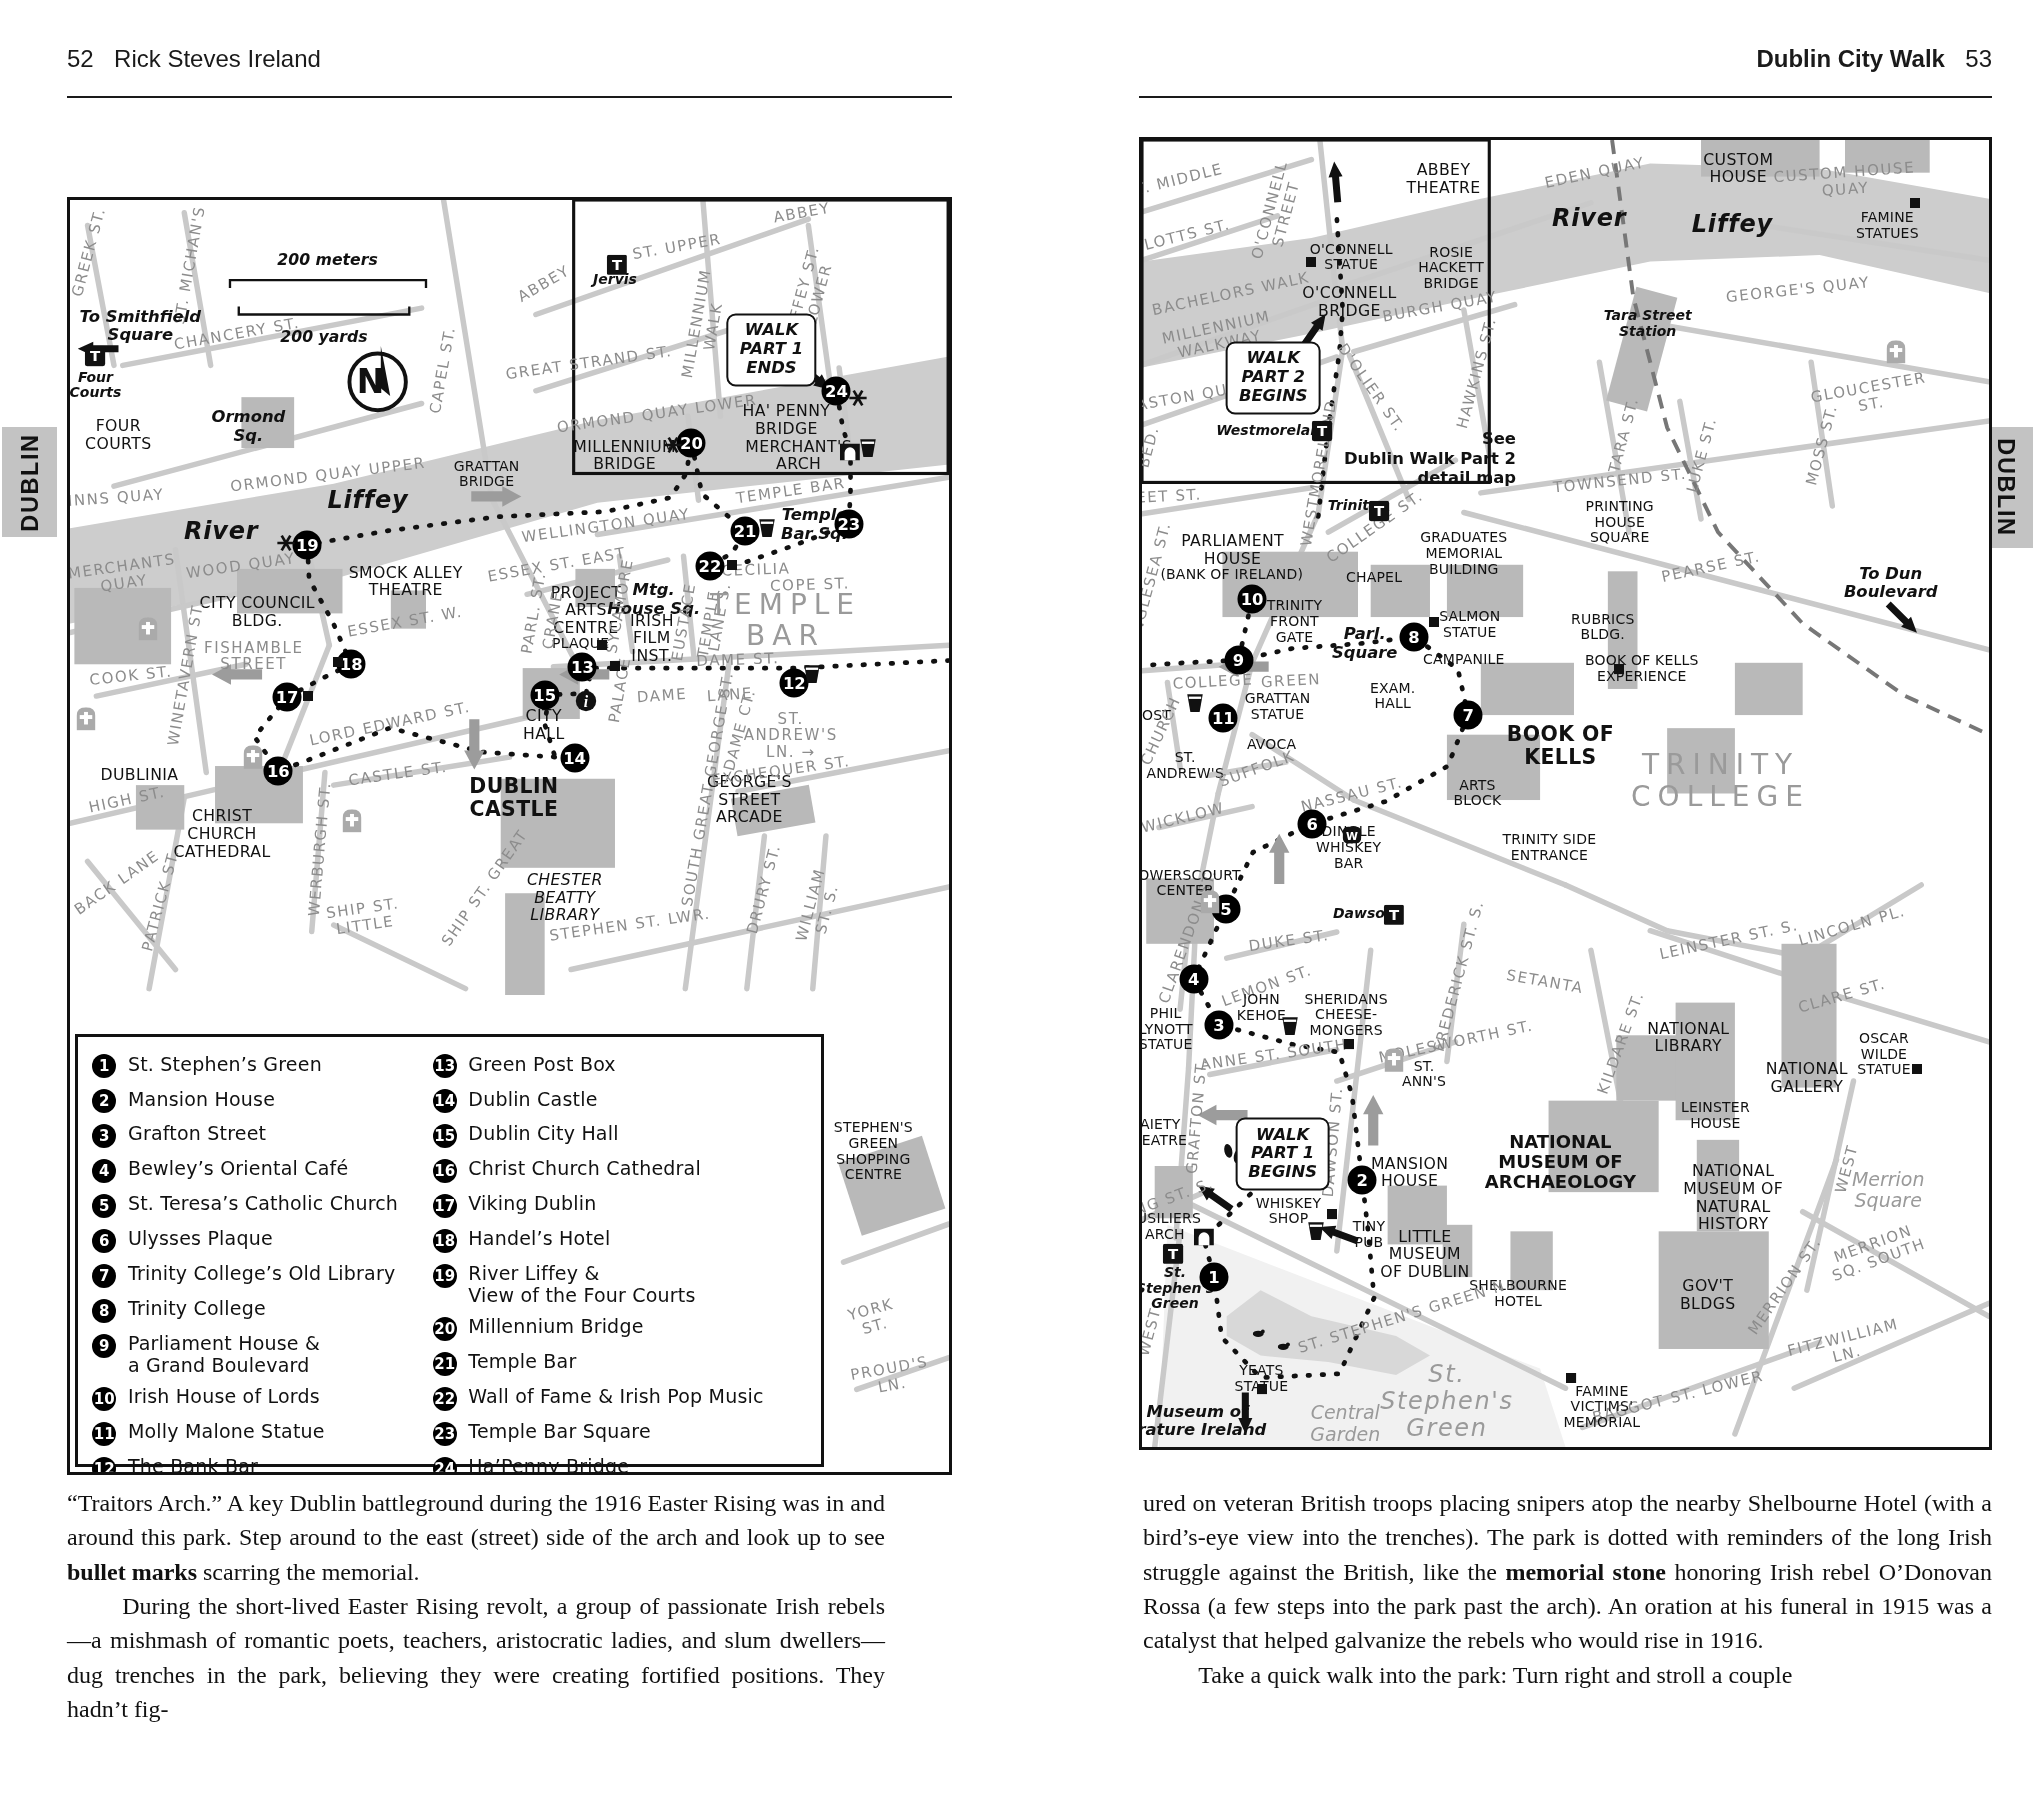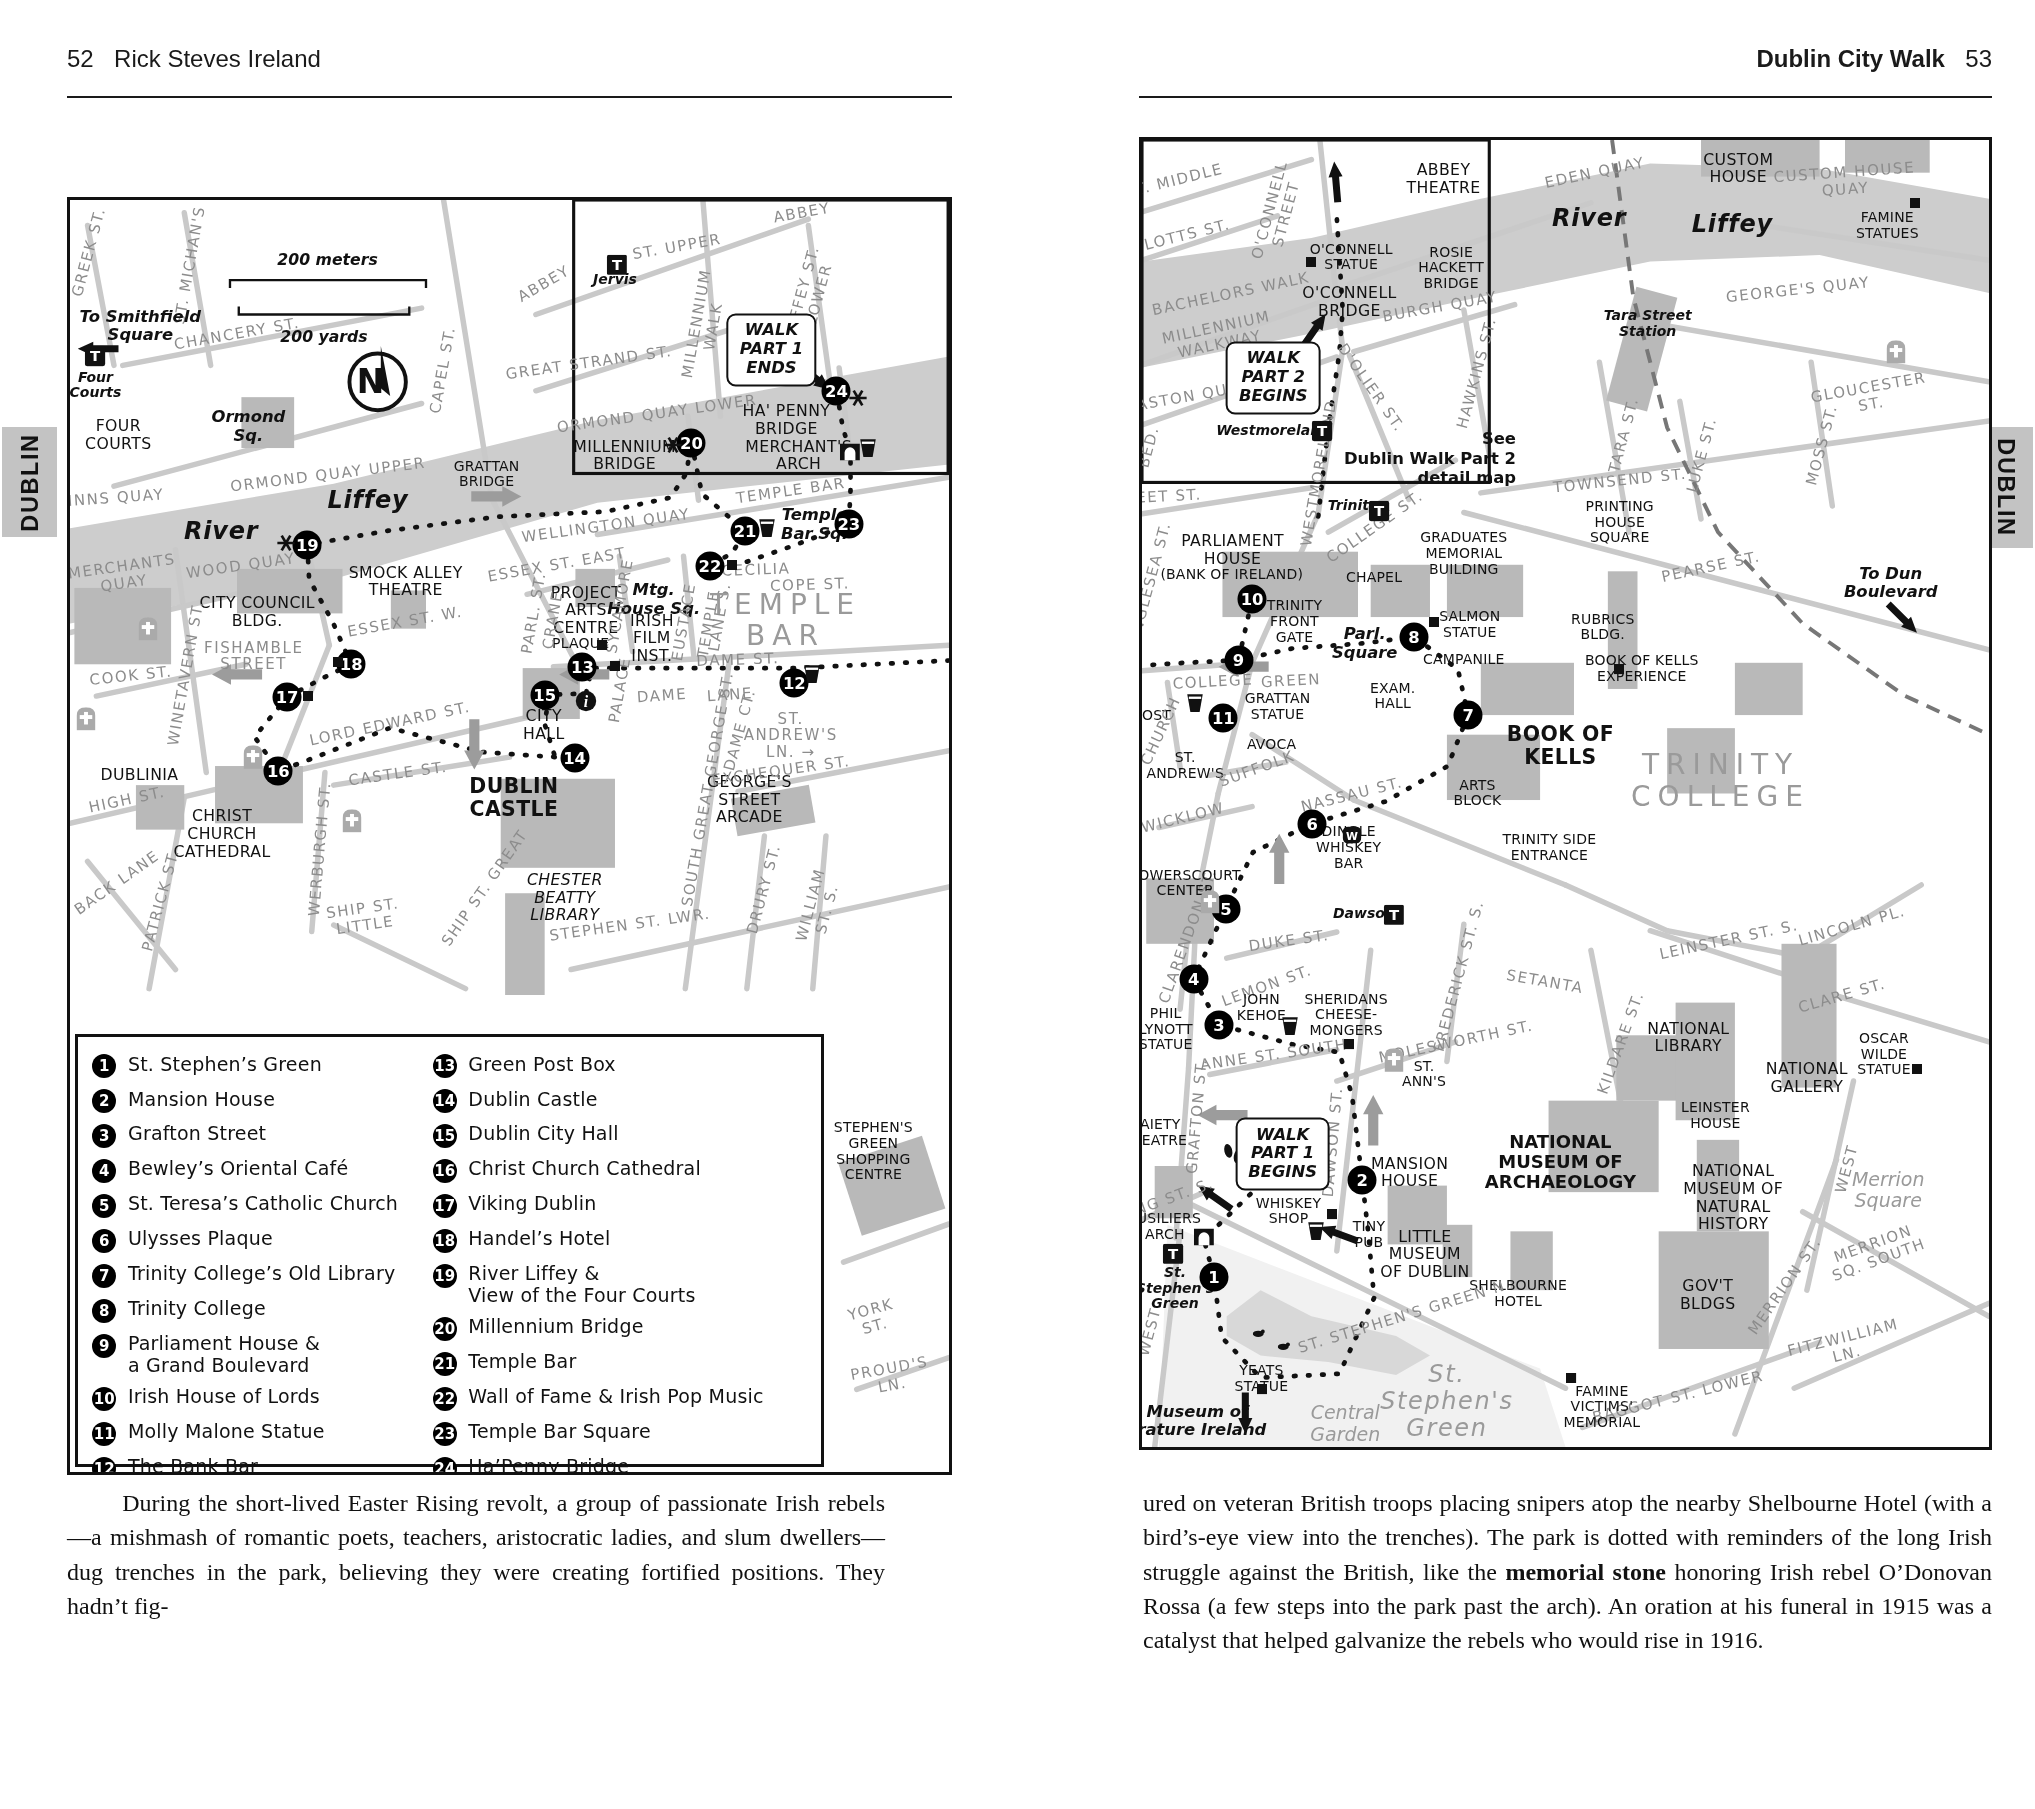--- a/index.html
+++ b/index.html
@@ -851,20 +851,22 @@
         <div class="callout" style="left: 15.5%; top: 18.2%;">WALK
 PART 2
 BEGINS</div>
         <div class="callout" style="left: 16.6%; top: 77.6%;">WALK
 PART 1
 BEGINS</div>
       </div>
   </div>
 
   <div class="bodytext" id="leftText" style="left:67px;top:1486px;width:818px;">
+      <p><span>“Traitors Arch.” A key Dublin battleground during the 1916 Easter Rising was in and around this park. Step around to the east (street) side of the arch and look up to see </span><b>bullet marks</b><span> scarring the memorial.</span></p>
       <p class="ind"><span>During the short-lived Easter Rising revolt, a group of passionate Irish rebels—a mishmash of romantic poets, teachers, aristocratic ladies, and slum dwellers—dug trenches in the park, believing they were creating fortified positions. They hadn’t fig-</span></p>
     </div>
   <div class="bodytext" id="rightText" style="left:1143px;top:1486px;width:849px;">
       <p><span>ured on veteran British troops placing snipers atop the nearby Shelbourne Hotel (with a bird’s-eye view into the trenches). The park is dotted with reminders of the long Irish struggle against the British, like the </span><b>memorial stone</b><span> honoring Irish rebel O’Donovan Rossa (a few steps into the park past the arch). An oration at his funeral in 1915 was a catalyst that helped galvanize the rebels who would rise in 1916.</span></p>
+      <p class="ind"><span>Take a quick walk into the park: Turn right and stroll a couple</span></p>
     </div>
 
 </div>
 
 
 </body></html>

